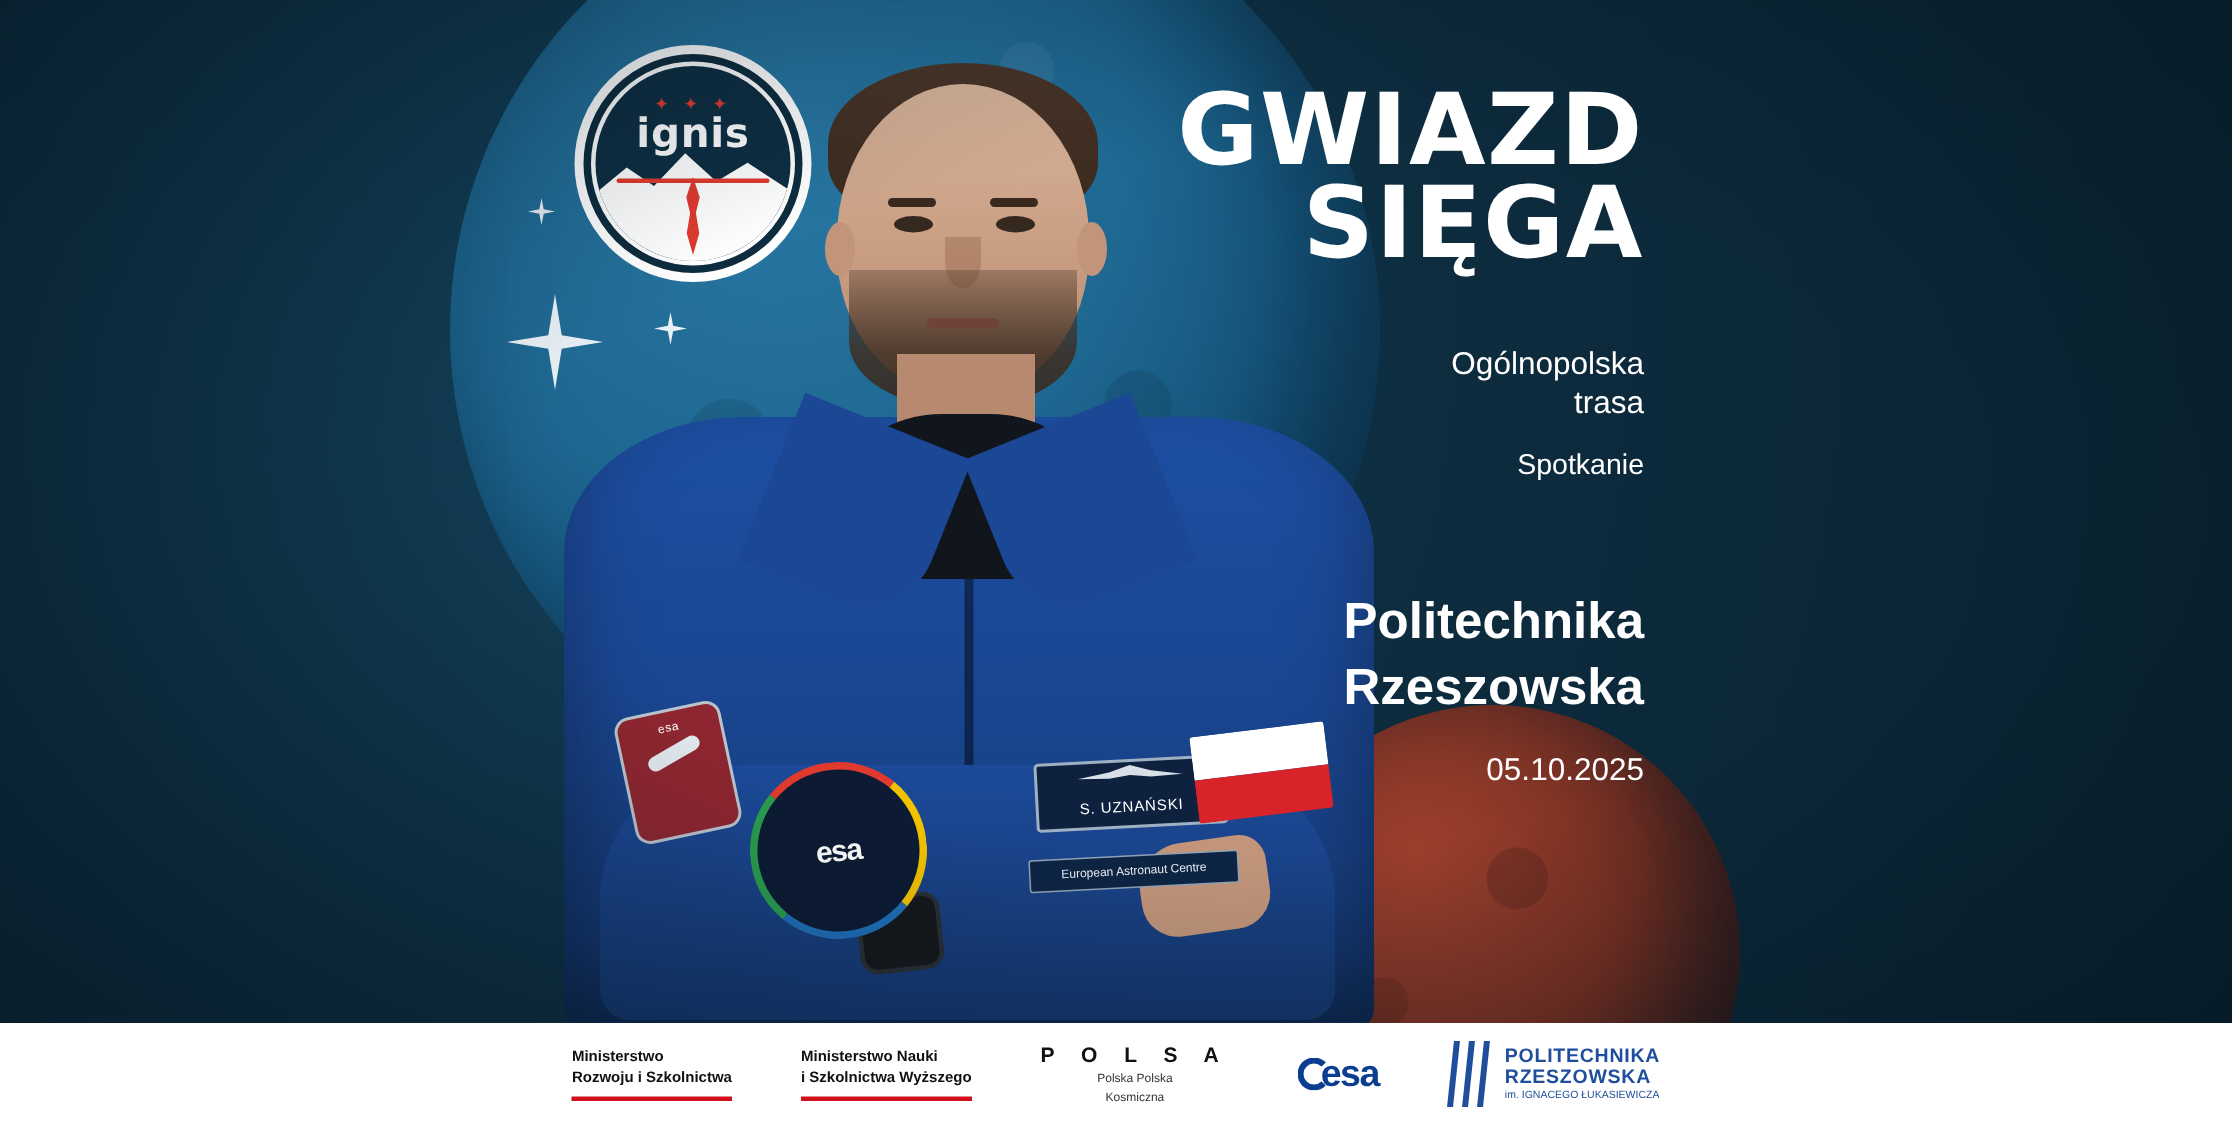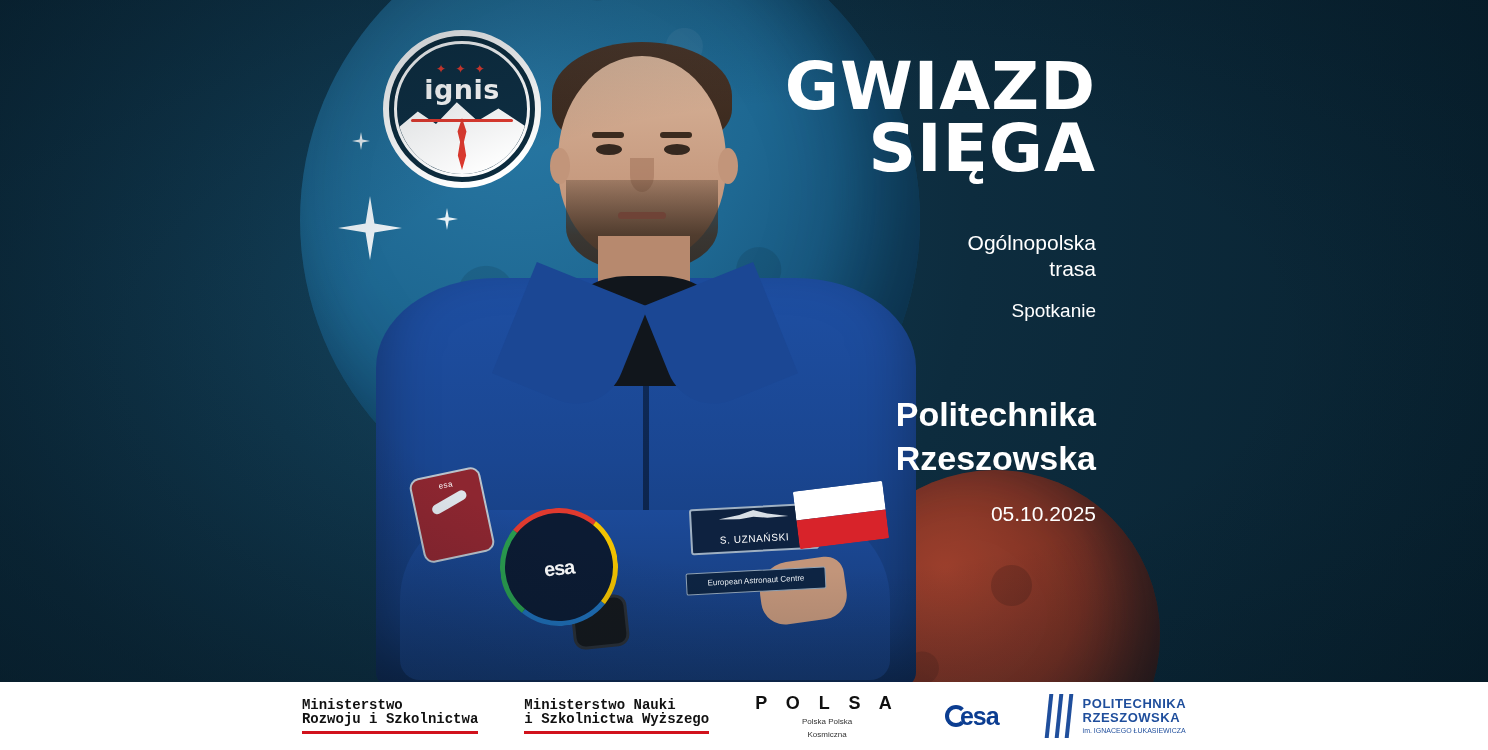--- a/index.html
+++ b/index.html
@@ -512,39 +512,38 @@
     justify-content: center;
     gap: 46px;
   }
   .logo {
     display: flex;
     flex-direction: column;
     justify-content: center;
     color: #1b1b1b;
   }
   .min-logo .l1, .min-logo .l2 {
-    font-size: 14px;
+    font-size: 10px;
     line-height: 14px;
     font-weight: bold;
     color: #111;
     white-space: nowrap;
-    font-family: Liberation Mono, monospace;
   }
   .min-logo .bar {
     margin-top: 5px;
     width: 100%;
     height: 3px;
     background: #d1121c;
   }
   .polsa {
     text-align: center;
     color: #101010;
   }
   .polsa .word {
-    font-size: 18px;
+    font-size: 14px;
     letter-spacing: 7px;
     font-weight: bold;
     white-space: nowrap;
   }
   .polsa .sub {
     margin-top: 3px;
     font-size: 8px;
     line-height: 10px;
     color: #333;
   }

